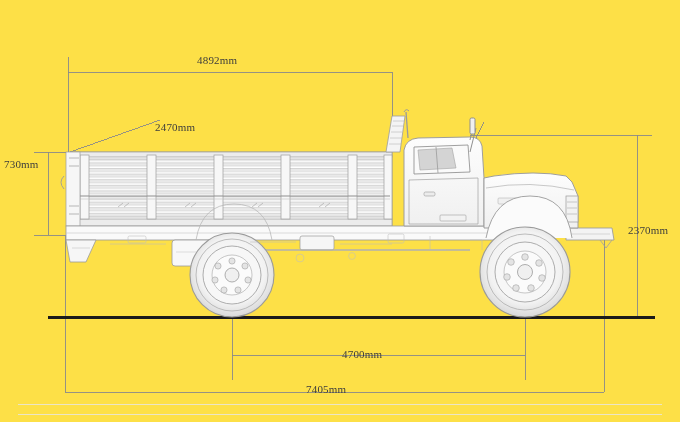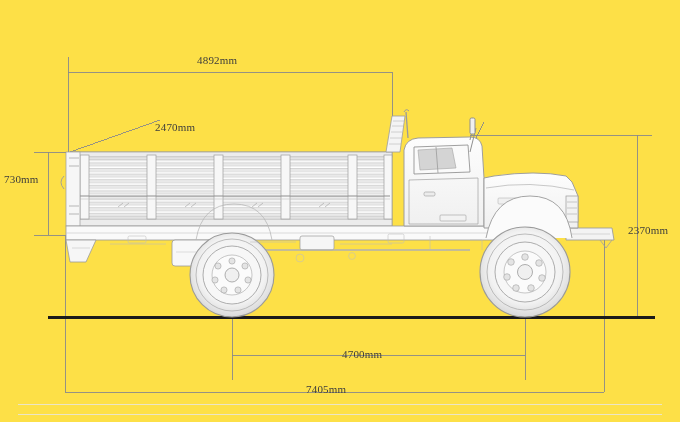--- a/index.html
+++ b/index.html
@@ -252,21 +252,21 @@
       <rect x="128" y="236" width="18" height="7" rx="1.5"></rect>
       <rect x="388" y="234" width="16" height="9" rx="1.5"></rect>
     </g>
   </g>
 </svg>
 
   <div class="dimtext" style="left:197px; top:54px;">4892mm</div>
 
   <div class="dimtext" style="left:117px; top:121px;margin-left:38px;">2470mm</div>
 
-  <div class="dimtext" style="left:4px; top:173px;">730mm</div>
+  <div class="dimtext" style="left:4px; top:158px;">730mm</div>
 
   <div class="dimtext" style="left:628px; top:224px;text-align:right;">2370mm</div>
 
   <div class="dimtext" style="left:342px; top:348px;">4700mm</div>
 
   <div class="dimtext" style="left:306px; top:383px;text-align:right;">7405mm</div>
 
 </div>
 
 </body></html>

